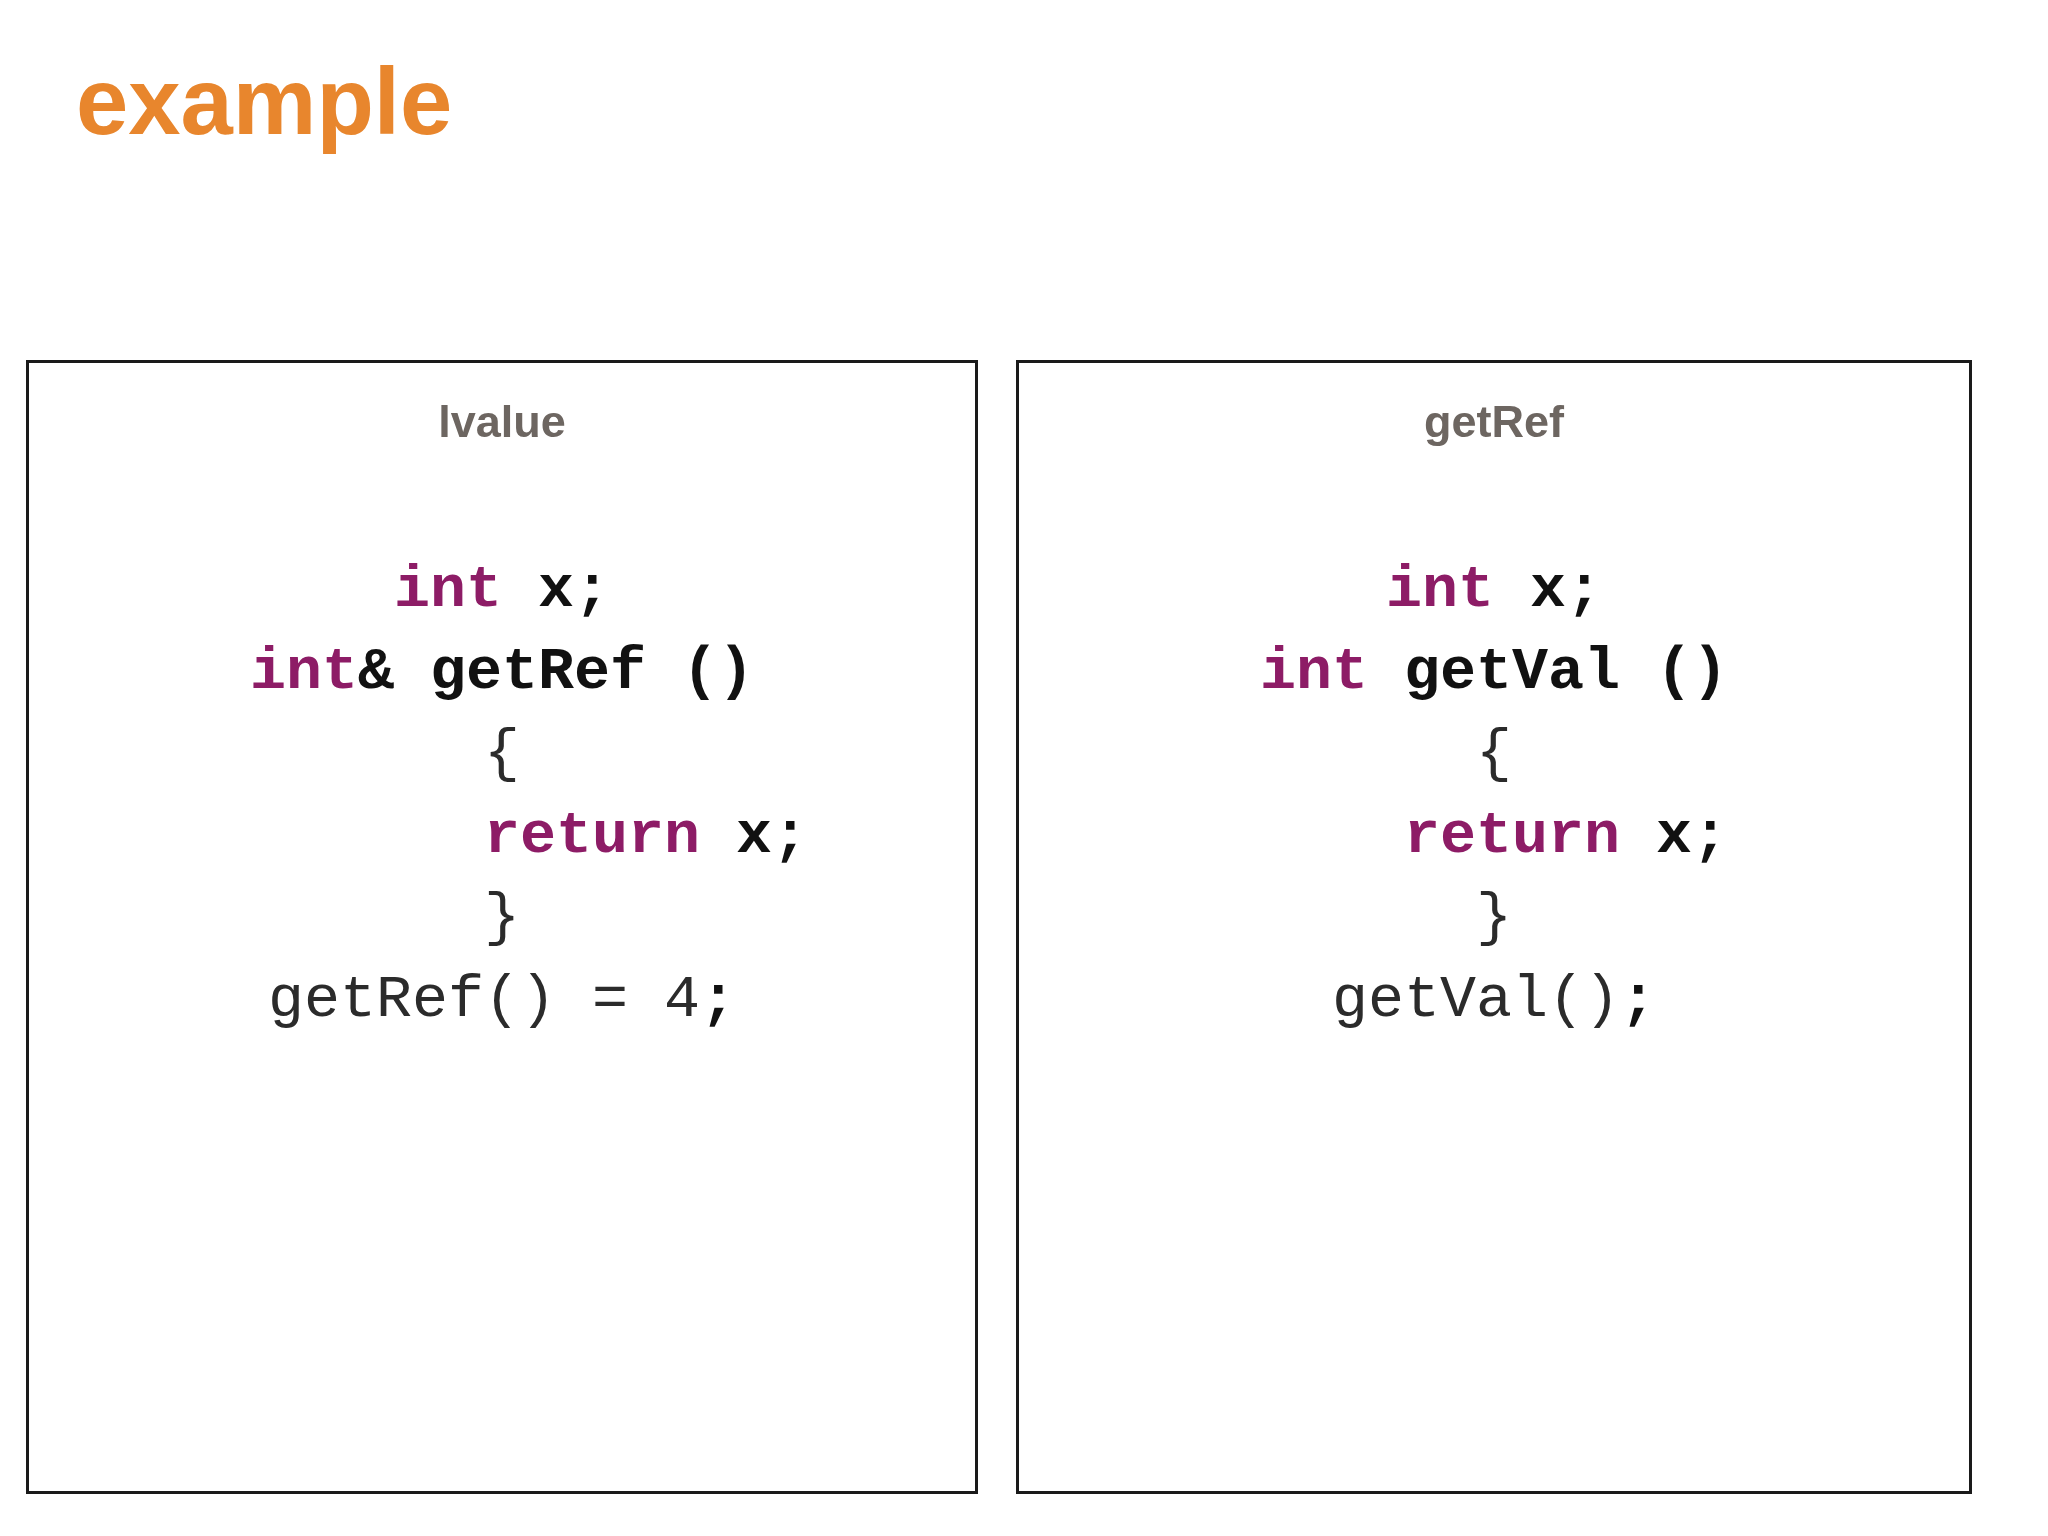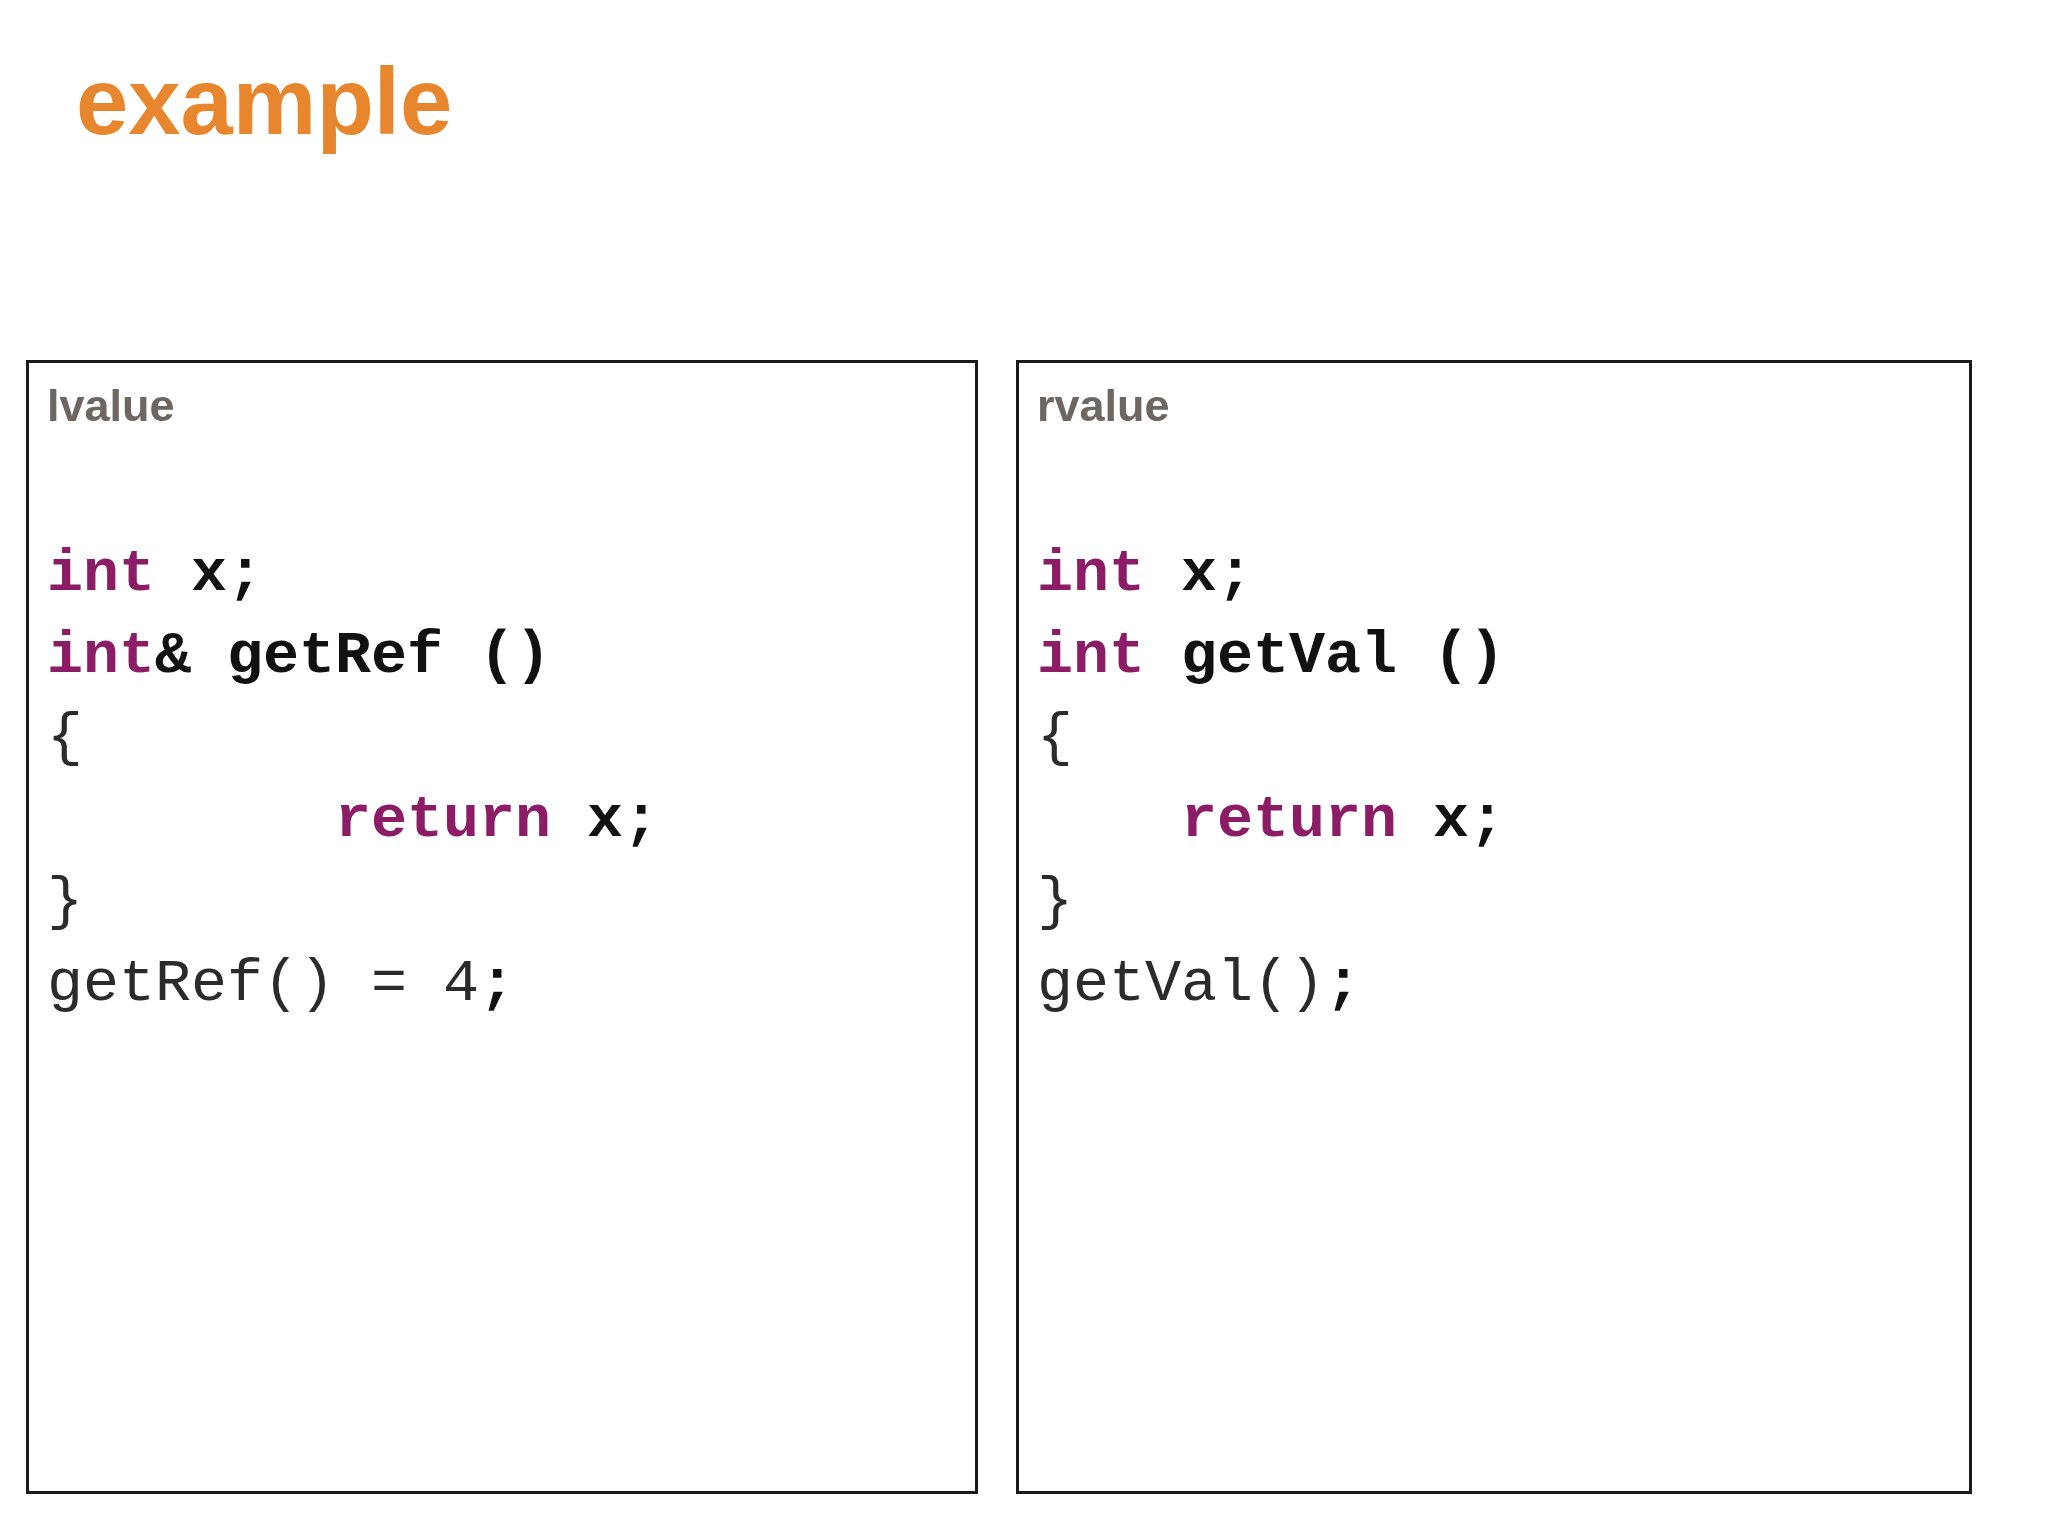--- a/index.html
+++ b/index.html
@@ -29,21 +29,22 @@
     font-weight: bold;
     color: var(--title-color, #e8862d);
   }
   .panel {
     position: absolute;
     top: 360px;
     height: 1134px;
     box-sizing: border-box;
     background: #ffffff;
     border: 3px solid var(--border-color, #1a1a1a);
-    padding: 16px 18px;
+    padding: 32px 18px;
+    text-align: center;
   }
   .panel-left  { left: 26px;  width: 952px; }
   .panel-right { left: 1016px; width: 956px; }
   .panel-label {
     font-size: 45px;
     line-height: 54px;
     font-weight: bold;
     color: var(--label-color, #6d6661);
   }
   .code {
@@ -75,17 +76,17 @@
 <div class="slide">
 
   <h1 class="title">example</h1>
 
   <section class="panel panel-left">
     <div class="panel-label">lvalue</div>
     <pre class="code"><div class="code-line"><span class="kw">int</span><span class="b"> x;</span></div><div class="code-line"><span class="kw">int</span><span class="b">&amp; getRef ()</span></div><div class="code-line"><span class="plain">{</span></div><div class="code-line"><span class="plain">        </span><span class="kw">return</span><span class="b"> x;</span></div><div class="code-line"><span class="plain">}</span></div><div class="code-line"><span class="plain">getRef() = 4</span><span class="b">;</span></div></pre>
   </section>
 
   <section class="panel panel-right">
-    <div class="panel-label">rvalue</div>
+    <div class="panel-label">getRef</div>
     <pre class="code"><div class="code-line"><span class="kw">int</span><span class="b"> x;</span></div><div class="code-line"><span class="kw">int</span><span class="b"> getVal ()</span></div><div class="code-line"><span class="plain">{</span></div><div class="code-line"><span class="plain">    </span><span class="kw">return</span><span class="b"> x;</span></div><div class="code-line"><span class="plain">}</span></div><div class="code-line"><span class="plain">getVal()</span><span class="b">;</span></div></pre>
   </section>
 
 </div>
 
 </body></html>

